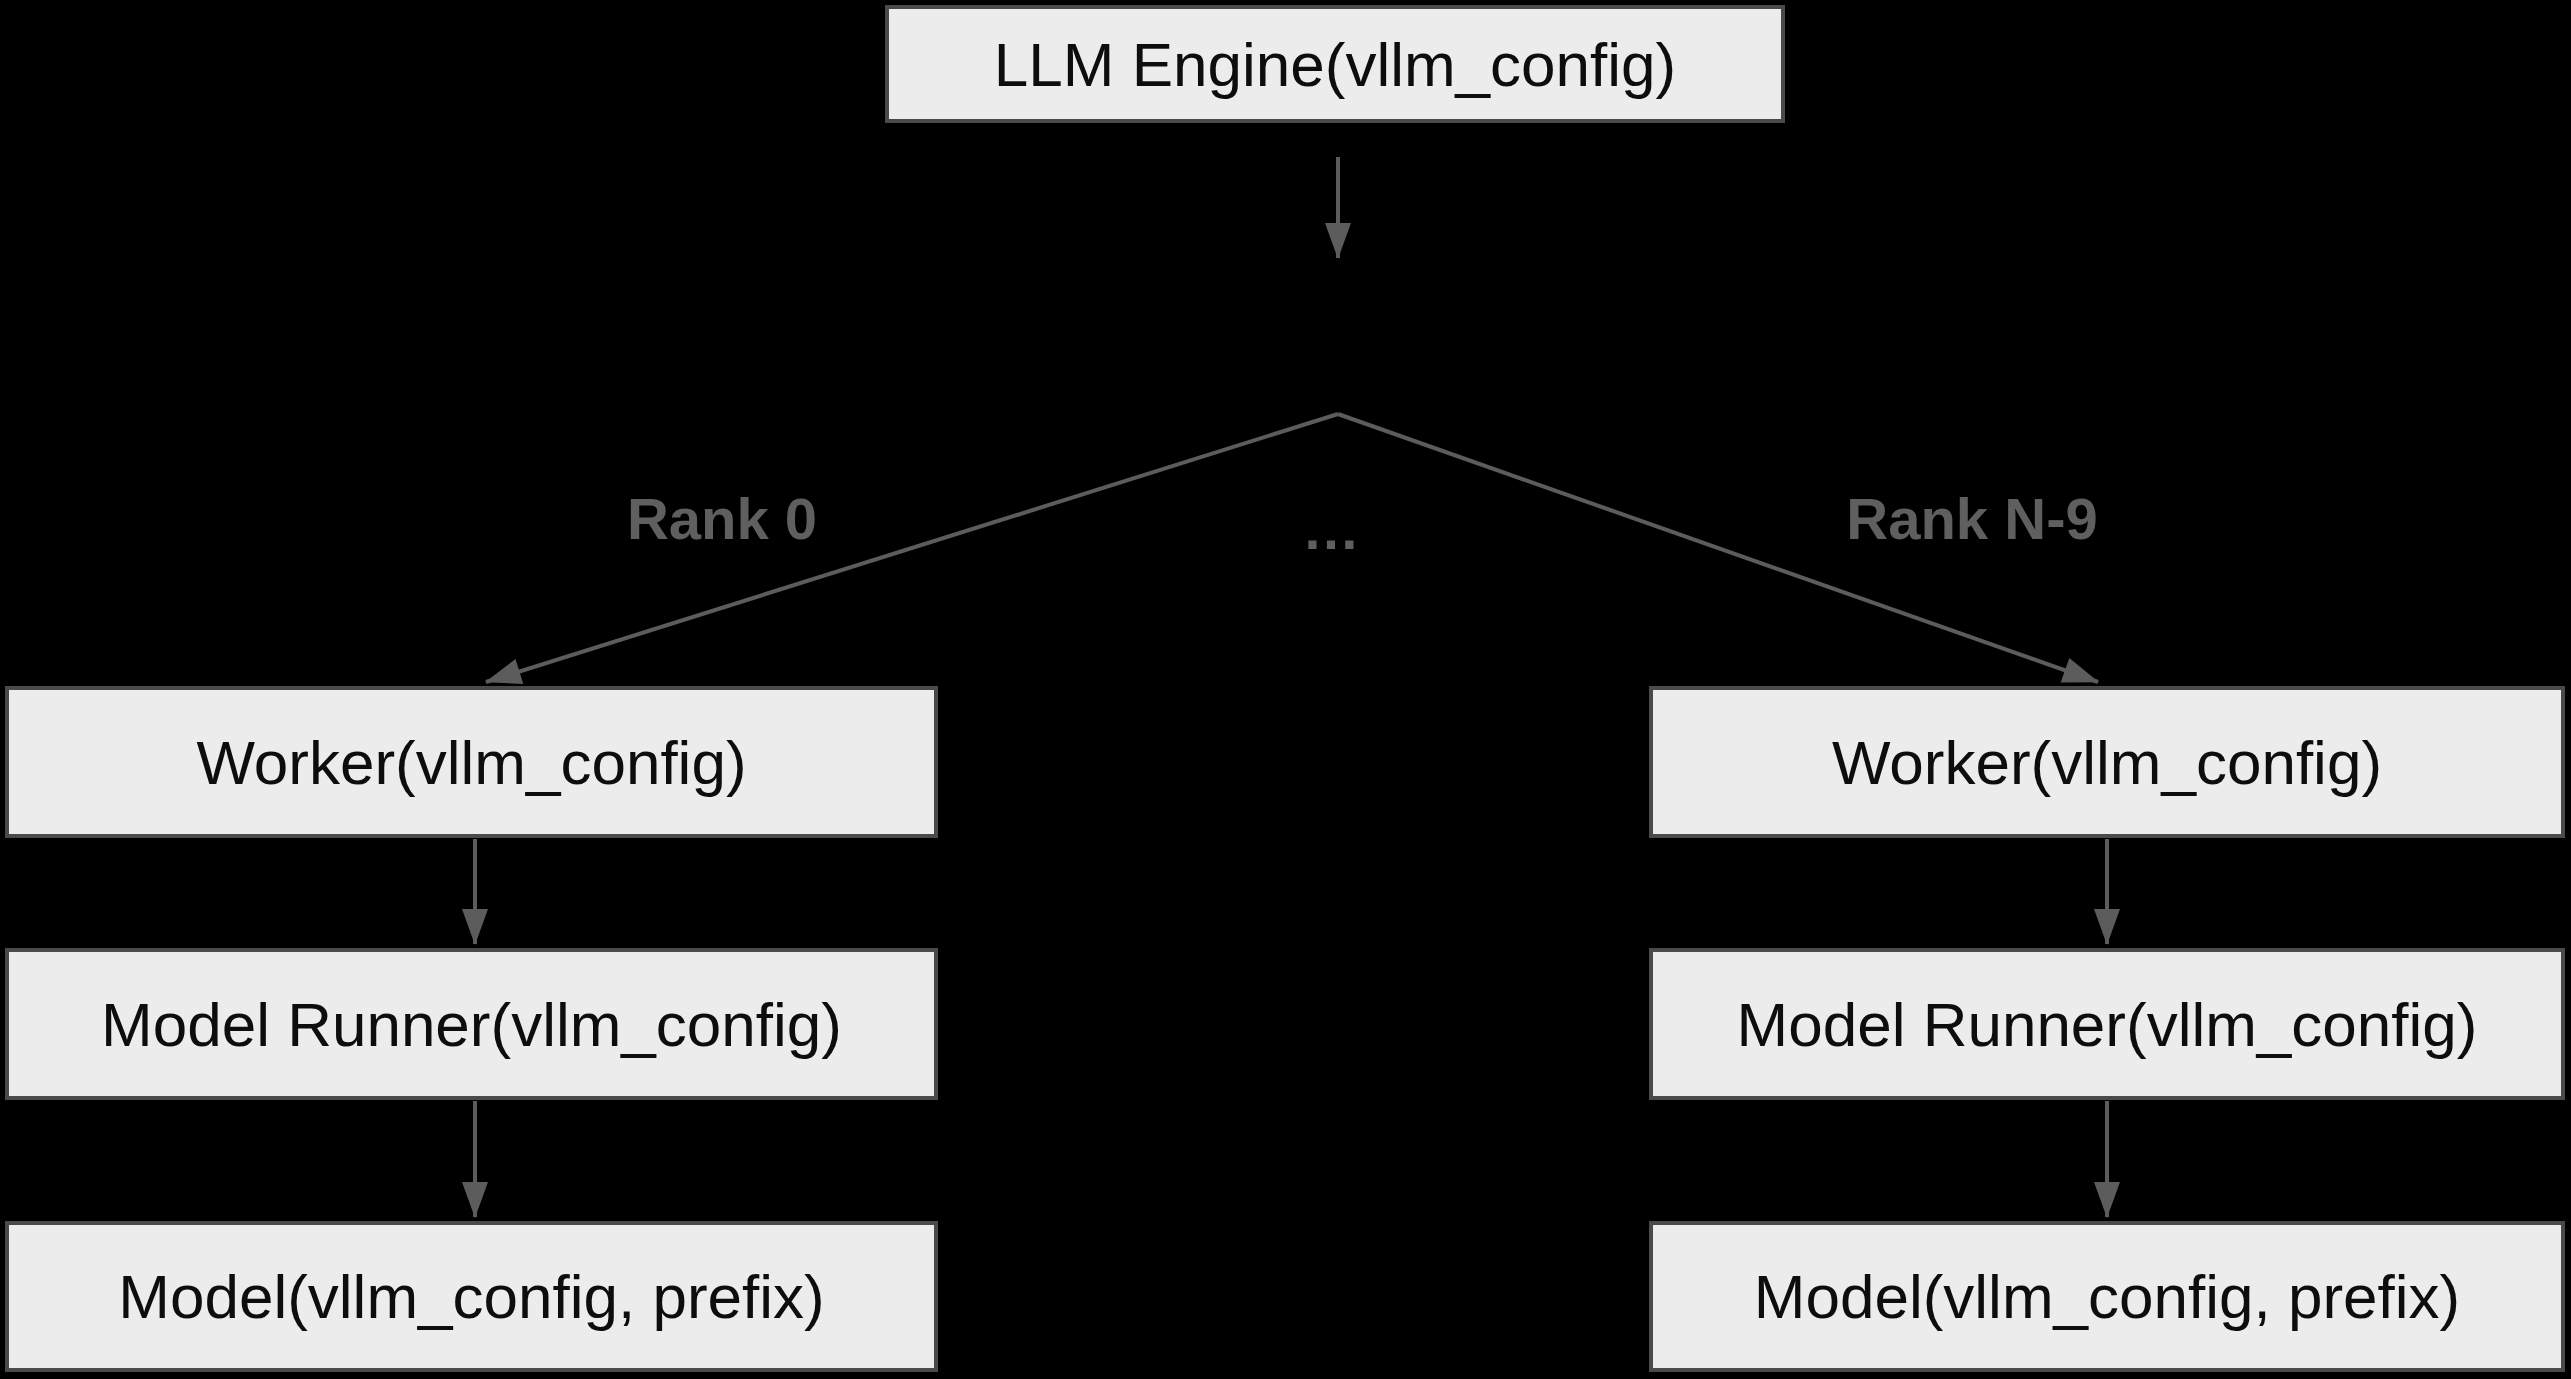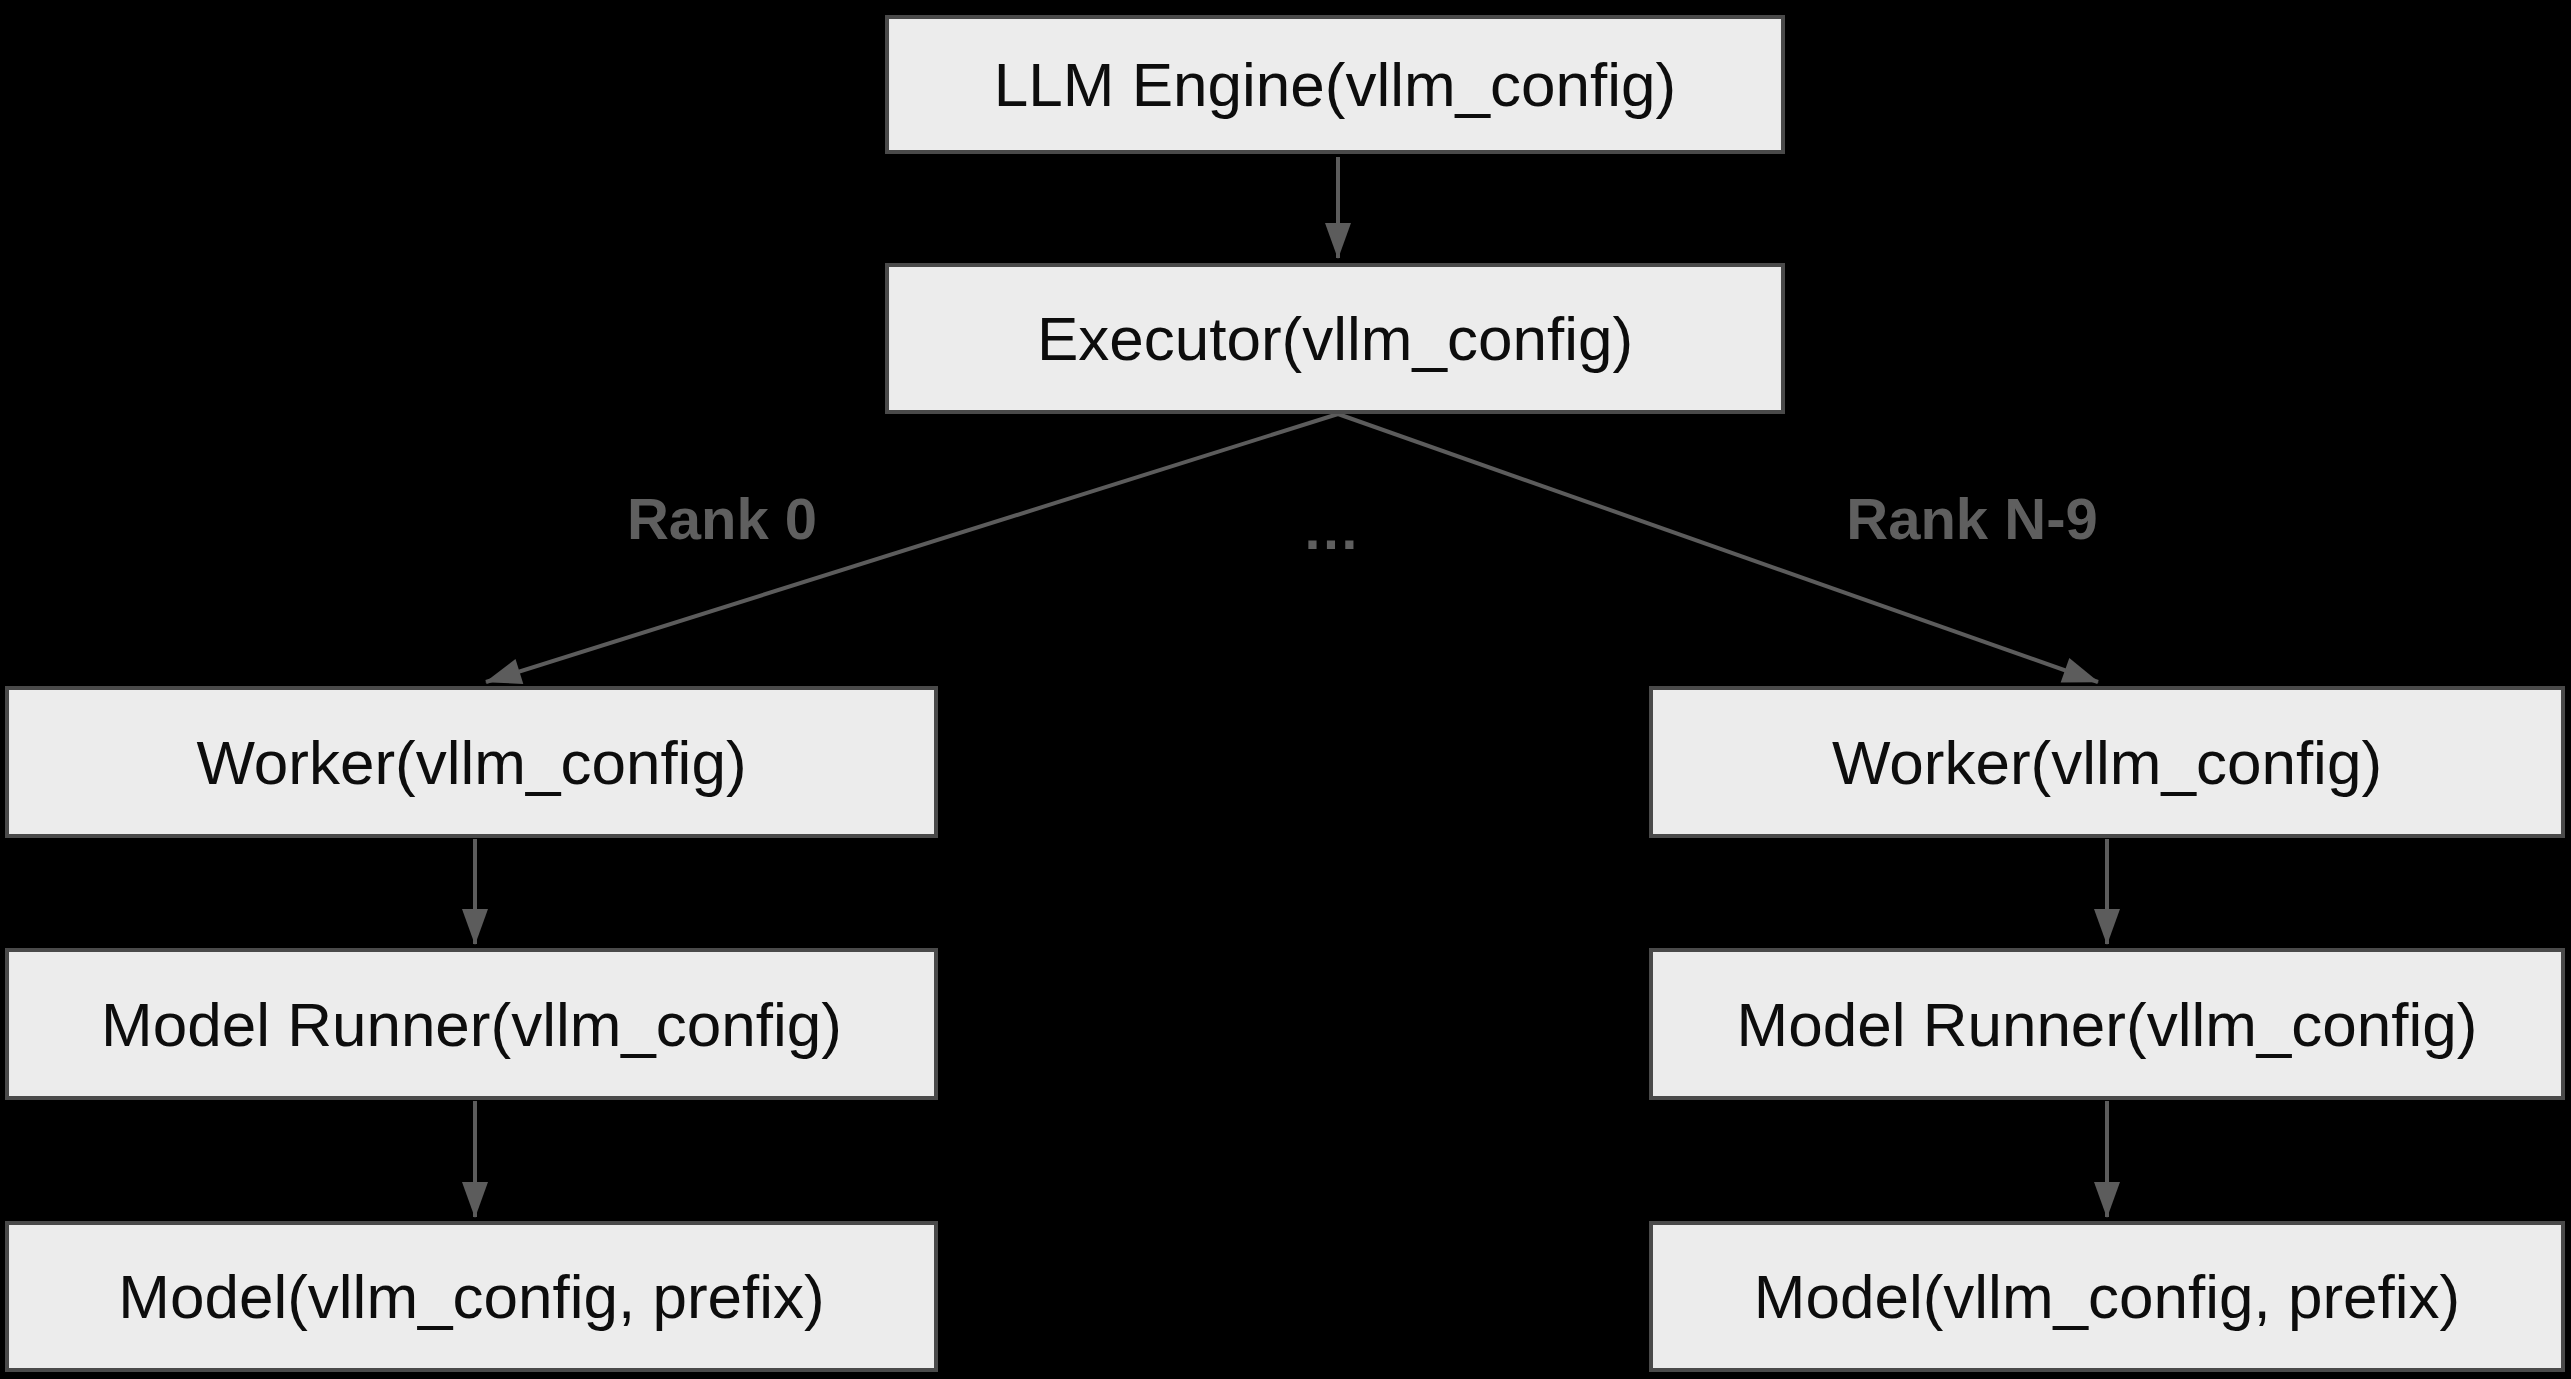--- a/index.html
+++ b/index.html
@@ -76,23 +76,22 @@
     </defs>
     <path class="edge" d="M1338,157 L1338,258" marker-end="url(#arrowhead)"></path>
     <path class="edge" d="M1338,414 L486,682" marker-end="url(#arrowhead)"></path>
     <path class="edge" d="M1338,414 L2098,682" marker-end="url(#arrowhead)"></path>
     <path class="edge" d="M475,839 L475,944" marker-end="url(#arrowhead)"></path>
     <path class="edge" d="M475,1101 L475,1217" marker-end="url(#arrowhead)"></path>
     <path class="edge" d="M2107,839 L2107,944" marker-end="url(#arrowhead)"></path>
     <path class="edge" d="M2107,1101 L2107,1217" marker-end="url(#arrowhead)"></path>
   </svg>
 
-  <div class="node" style="left:885px; top:15px; width:900px; height:139px;">LLM Engine(vllm_config)</div>
+  <div class="node" style="left:885px; top:5px; width:900px; height:118px;">LLM Engine(vllm_config)</div>
 
-  <div class="node" style="left:885px; top:263px; width:900px; height:151px;">Executor(vllm_config)</div>
 
   <div class="node" style="left:5px; top:686px; width:933px; height:152px;">Worker(vllm_config)</div>
 
   <div class="node" style="left:5px; top:948px; width:933px; height:152px;">Model Runner(vllm_config)</div>
 
   <div class="node" style="left:5px; top:1221px; width:933px; height:151px;">Model(vllm_config, prefix)</div>
 
   <div class="node" style="left:1649px; top:686px; width:916px; height:152px;">Worker(vllm_config)</div>
 
   <div class="node" style="left:1649px; top:948px; width:916px; height:152px;">Model Runner(vllm_config)</div>

